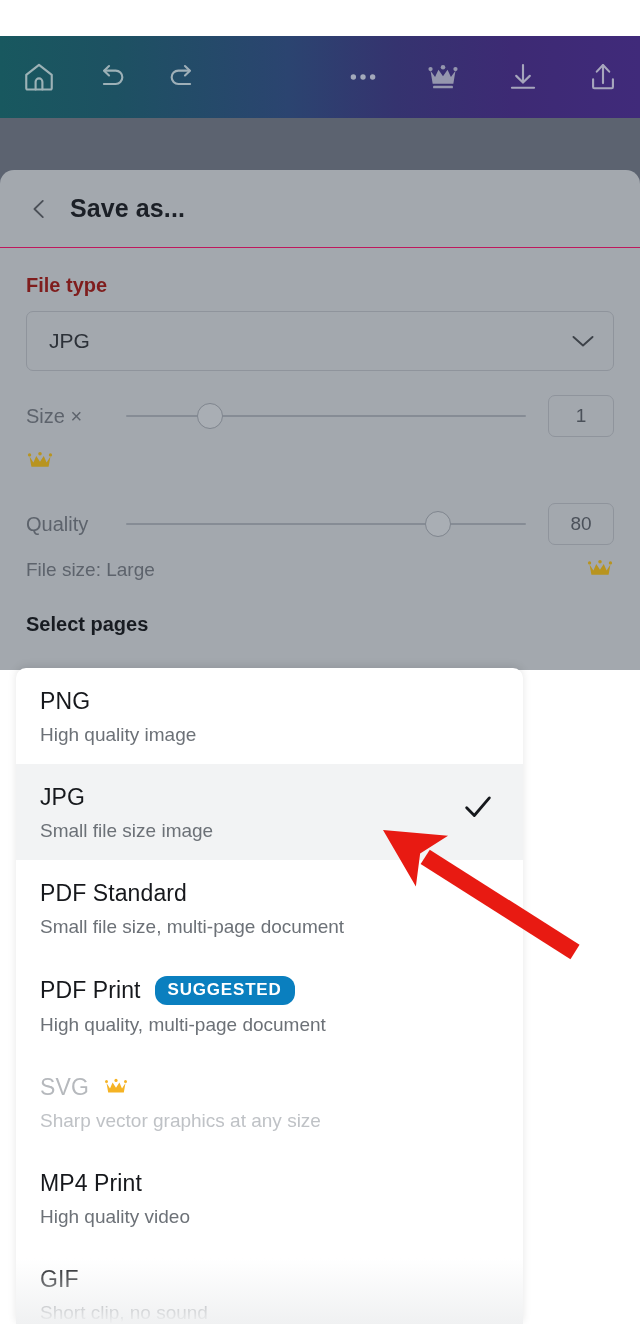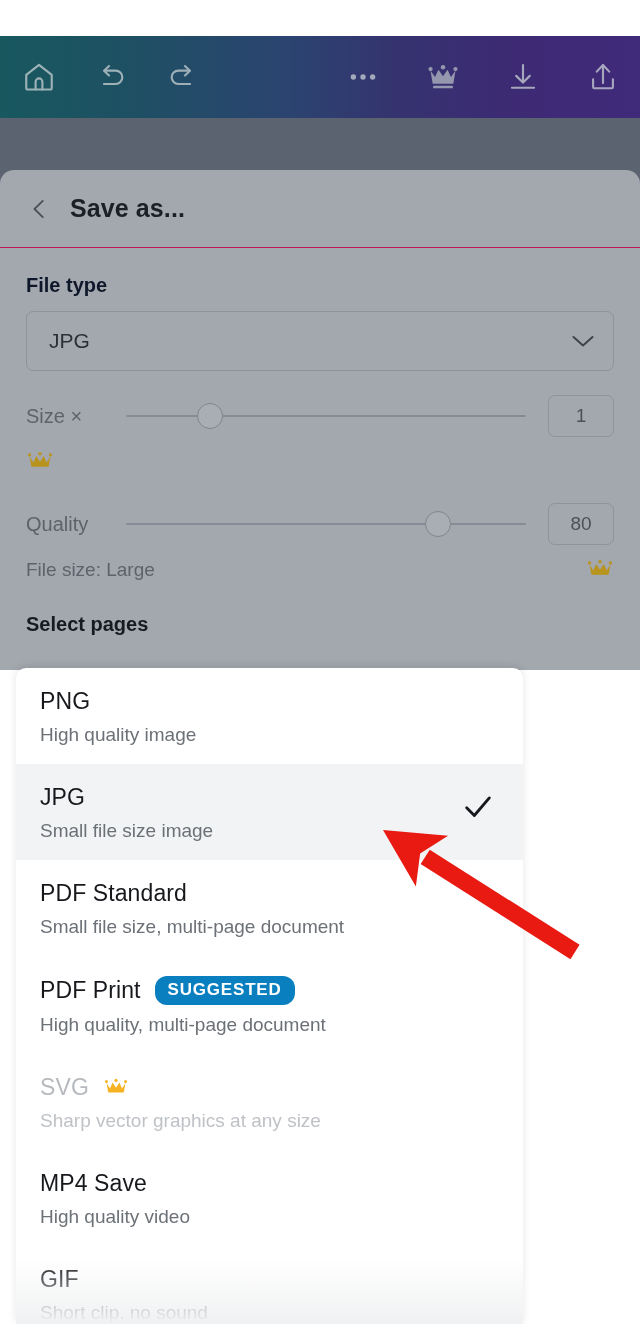--- a/index.html
+++ b/index.html
@@ -37,21 +37,21 @@
     background:#a3a8ae; border-radius:14px 14px 0 0; overflow:hidden;
   }
   .panel-head {
     height:78px; display:flex; align-items:center; padding-left:26px;
     border-bottom:1px solid #be185d;
   }
   .back-chevron { width:26px; height:30px; margin-right:18px; opacity:.85; }
   .panel-title { font-size:25px; font-weight:700; color:#1b1f26; letter-spacing:.1px; }
 
   .panel-body { padding:26px 26px 0 26px; }
-  .field-label { font-size:20px; font-weight:700; color:#0f172a; margin-bottom:14px; }
+  .field-label { font-size:20px; font-weight:700; color:#7f1d1d; margin-bottom:14px; }
 
   .select-box {
     height:60px; border:1px solid #8f949c; border-radius:7px;
     display:flex; align-items:center; padding:0 18px 0 22px;
   }
   .select-value { font-size:21px; color:#2c3138; flex:1; }
   .sel-chevron { width:24px; height:14px; opacity:.85; }
 
   .row { display:flex; align-items:center; height:46px; margin-top:22px; }
   .row-label { font-size:20px; color:#5d636c; width:100px; flex:none; }
@@ -281,21 +281,21 @@
                 <circle cx="12" cy="2.4" r="1.6"></circle>
                 <circle cx="21.5" cy="3.6" r="1.5"></circle>
               </svg></span>
           </div>
           <div class="opt-desc">Sharp vector graphics at any size</div>
         </div>
       </div>
       <div class="opt">
         <div class="opt-text">
           <div class="opt-title-line">
-            <span class="opt-title">MP4 Save</span>
+            <span class="opt-title">MP4 Print</span>
           </div>
           <div class="opt-desc">High quality video</div>
         </div>
       </div>
       <div class="opt">
         <div class="opt-text">
           <div class="opt-title-line">
             <span class="opt-title">GIF</span>
           </div>
           <div class="opt-desc">Short clip, no sound</div>

